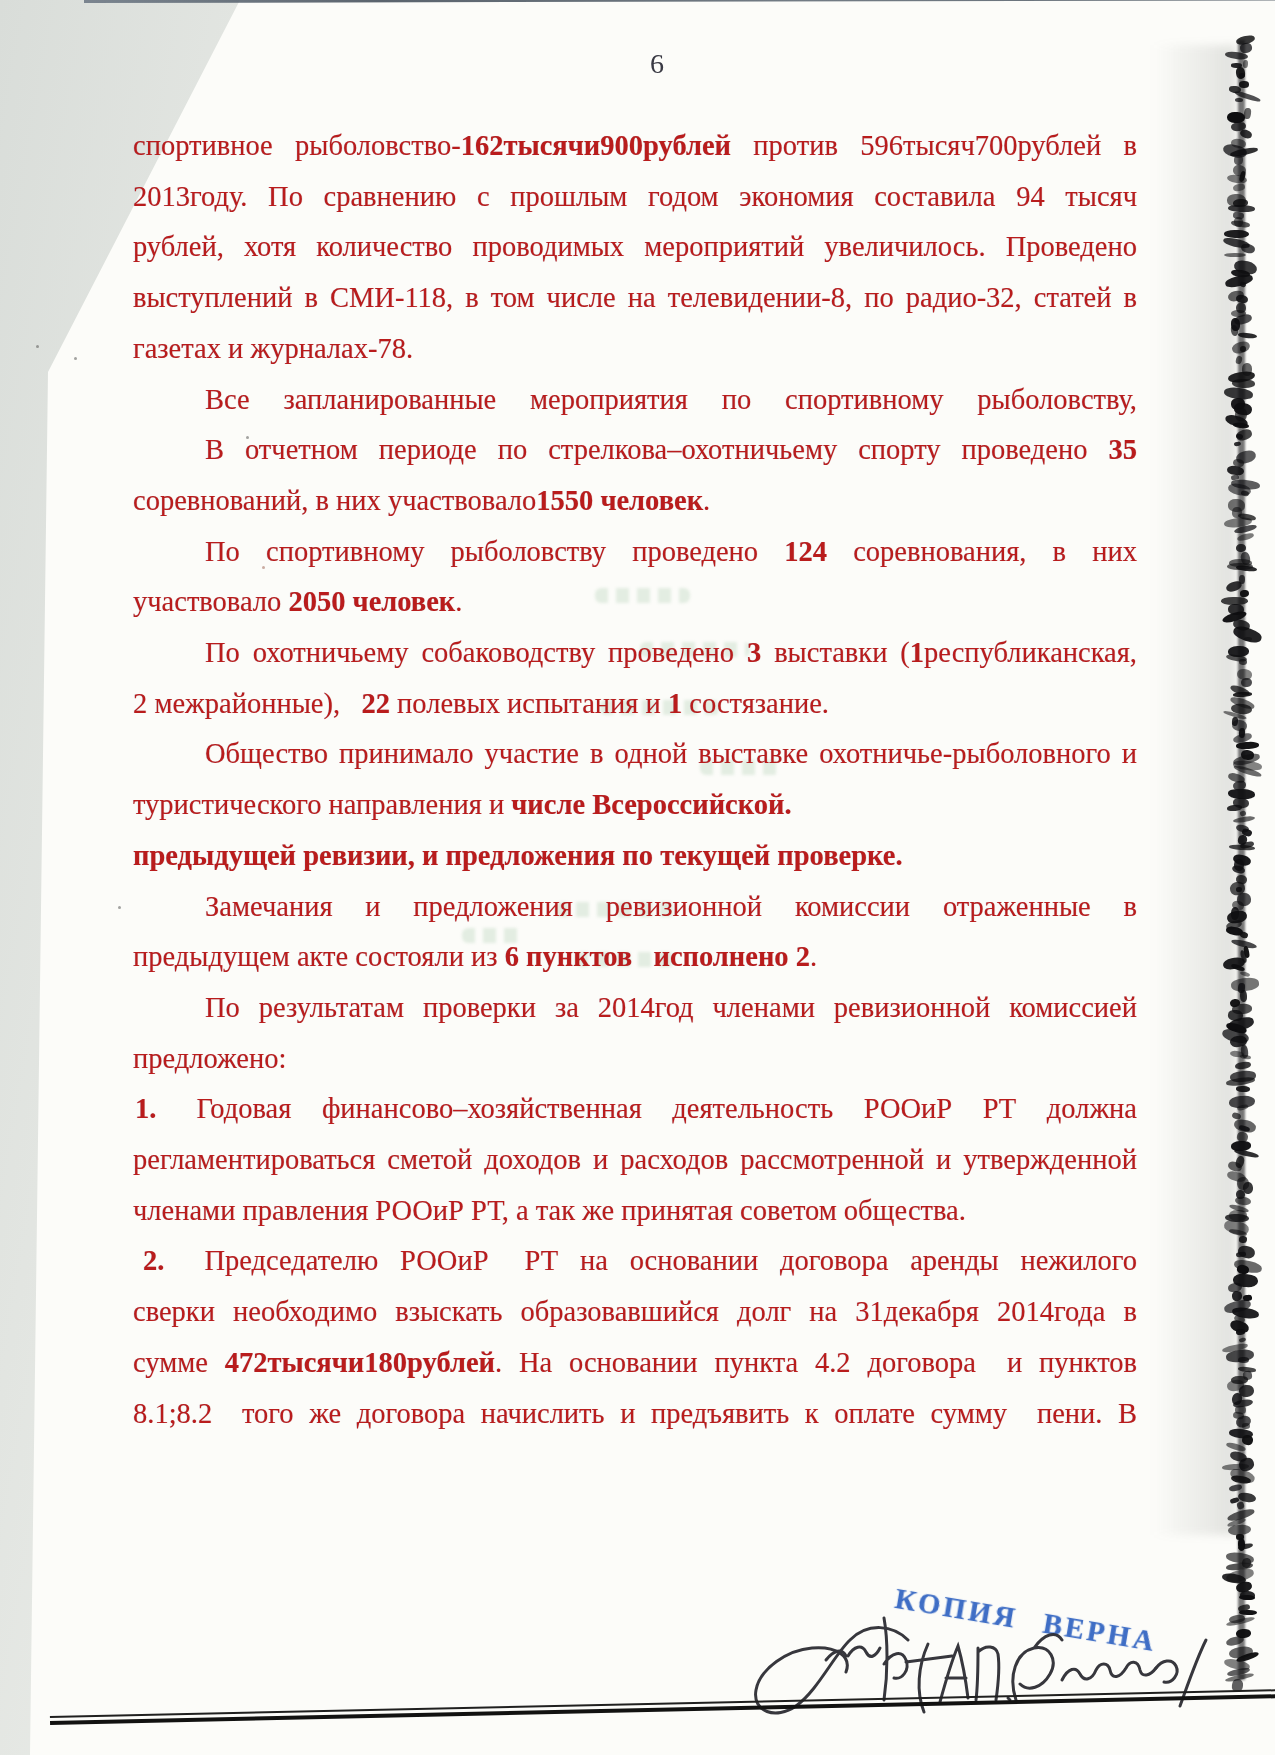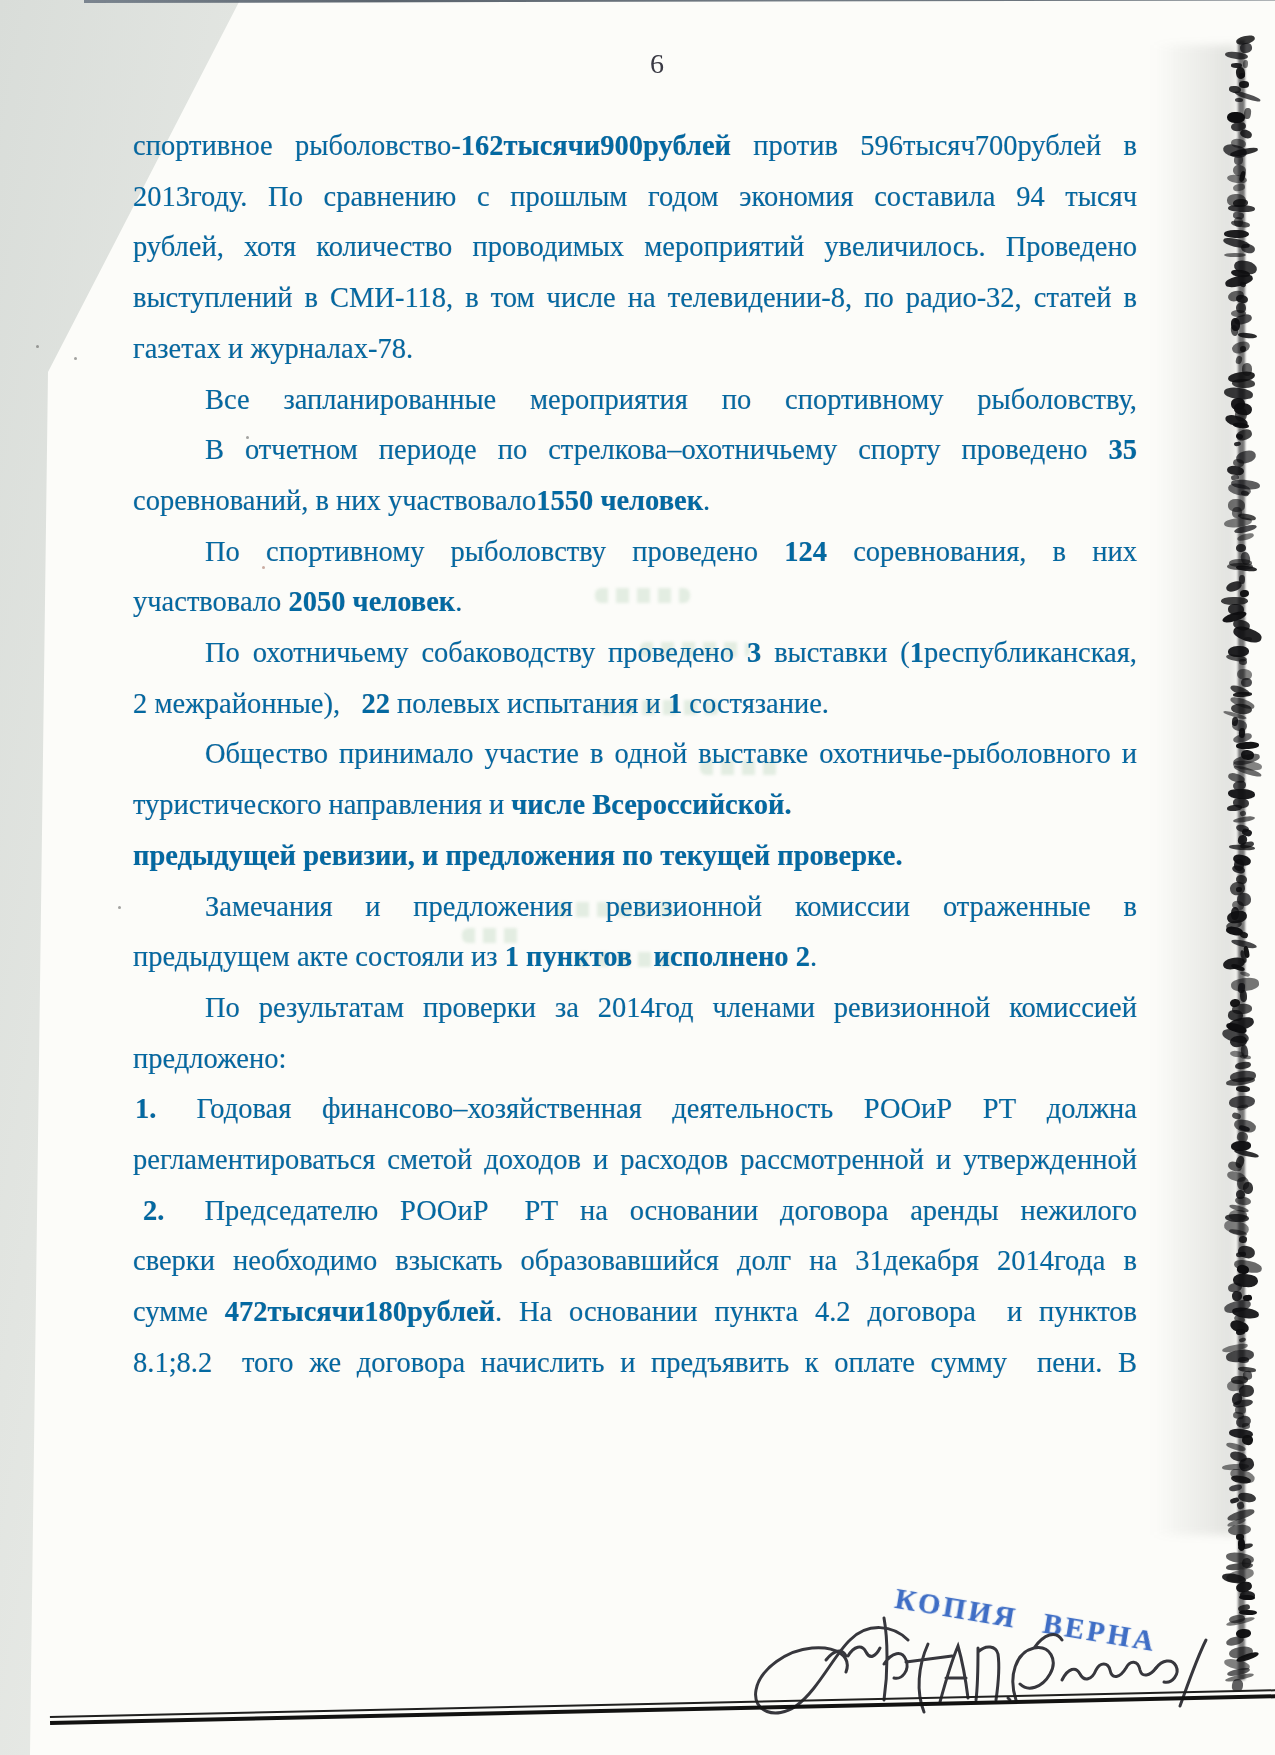--- a/index.html
+++ b/index.html
@@ -22,21 +22,21 @@
   .bottom-line .l1{height:2px;background:#20201f;}
   .bottom-line .gap{height:3px;}
   .bottom-line .l2{height:4px;background:#121211;}
   .speck{position:absolute;width:3px;height:3px;border-radius:50%;background:#5a5a58;opacity:.55;}
   .ghost{position:absolute;height:15px;border-radius:6px;opacity:.4;filter:blur(1.6px);
     background:repeating-linear-gradient(90deg,rgba(140,185,145,.55) 0 13px,rgba(140,185,145,0) 13px 21px);}
 
   
   .page-number{position:absolute;left:650px;top:48px;font-size:28px;color:#3a3a44;}
   .textblock{position:absolute;left:133px;top:121px;width:1004px;font-size:28.5px;
-    line-height:50.7px;color:#0369a1;
+    line-height:50.7px;color:#b91c1c;
     text-shadow:0.5px 0 0 rgba(150,40,40,.18),-0.5px 0 0 rgba(40,80,150,.18);}
   .line{white-space:normal;}
   .line.just{text-align:justify;text-align-last:justify;}
   .ind-para{text-indent:72px;}
   .ind-header{text-indent:132px;}
   .ind-item{text-indent:2px;}
   .ind-item2{text-indent:10px;}
   .line b{font-weight:bold;}
   .tab{display:inline-block;width:40px;}
 
@@ -326,25 +326,26 @@
       <div class="line ind-para just"><span>В отчетном периоде по стрелкова–охотничьему спорту проведено </span><b>35</b></div>
       <div class="line ind-none"><span>соревнований, в них участвовало</span><b>1550 человек</b><span>.</span></div>
       <div class="line ind-para just"><span>По спортивному рыболовству проведено </span><b>124</b><span> соревнования, в них</span></div>
       <div class="line ind-none"><span>участвовало </span><b>2050 человек</b><span>.</span></div>
       <div class="line ind-para just"><span>По охотничьему собаководству проведено </span><b>3</b><span> выставки (</span><b>1</b><span>республиканская,</span></div>
       <div class="line ind-none"><span>2 межрайонные),  </span><b>22</b><span> полевых испытания и </span><b>1</b><span> состязание.</span></div>
       <div class="line ind-para just"><span>Общество принимало участие в одной выставке охотничье-рыболовного и</span></div>
       <div class="line ind-none"><span>туристического направления и </span><b>числе Всероссийской.</b></div>
       <div class="line ind-none"><b>предыдущей ревизии, и предложения по текущей проверке.</b></div>
       <div class="line ind-para just"><span>Замечания и предложения ревизионной комиссии отраженные в</span></div>
-      <div class="line ind-none"><span>предыдущем акте состояли из </span><b>1 пунктов  исполнено 2</b><span>.</span></div>
+      <div class="line ind-none"><span>предыдущем акте состояли из </span><b>6 пунктов  исполнено 2</b><span>.</span></div>
       <div class="line ind-para just"><span>По результатам проверки за 2014год членами ревизионной комиссией</span></div>
       <div class="line ind-none"><span>предложено:</span></div>
       <div class="line ind-item just"><b>1.</b><span class="tab"></span><span>Годовая финансово–хозяйственная деятельность РООиР РТ должна</span></div>
       <div class="line ind-none just"><span>регламентироваться сметой доходов и расходов рассмотренной и утвержденной</span></div>
+      <div class="line ind-none"><span>членами правления РООиР РТ, а так же принятая советом общества.</span></div>
       <div class="line ind-item2 just"><b>2.</b><span class="tab"></span><span>Председателю РООиР  РТ на основании договора аренды нежилого</span></div>
       <div class="line ind-none just"><span>сверки необходимо взыскать образовавшийся долг на 31декабря 2014года в</span></div>
       <div class="line ind-none just"><span>сумме </span><b>472тысячи180рублей</b><span>. На основании пункта 4.2 договора  и пунктов</span></div>
       <div class="line ind-none just"><span>8.1;8.2  того же договора начислить и предъявить к оплате сумму  пени. В</span></div>
     </div>
 
   <div class="stamp">
     <span>КОПИЯ</span>
     <span>ВЕРНА</span>
   </div>

